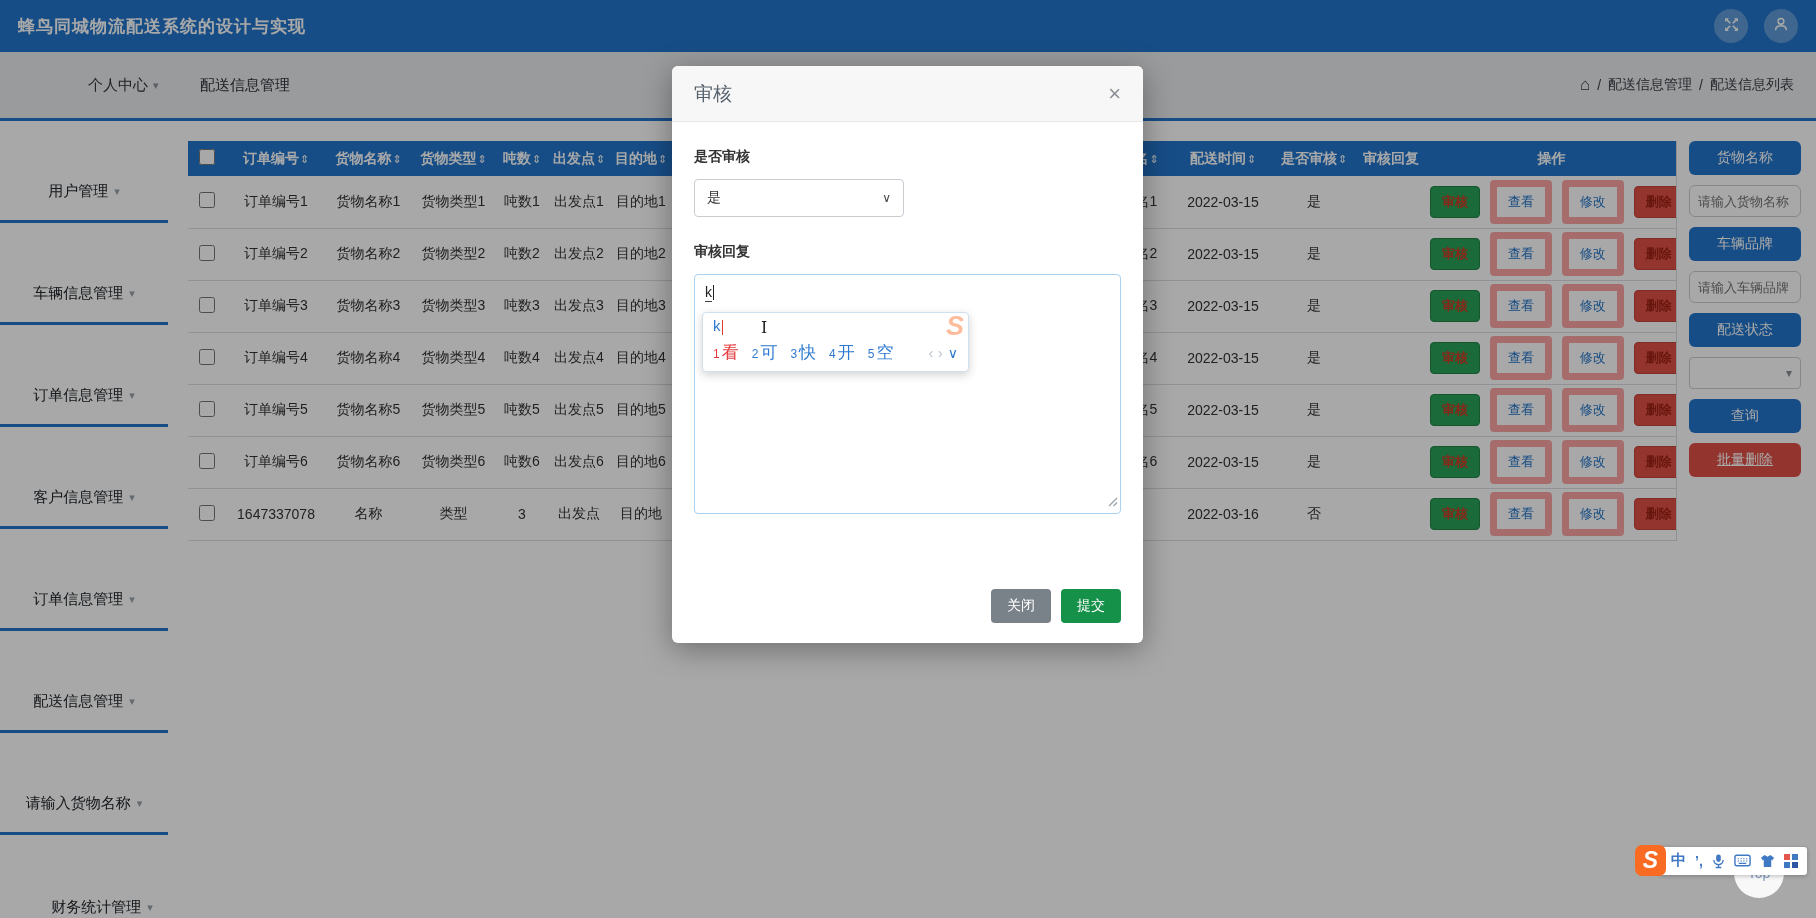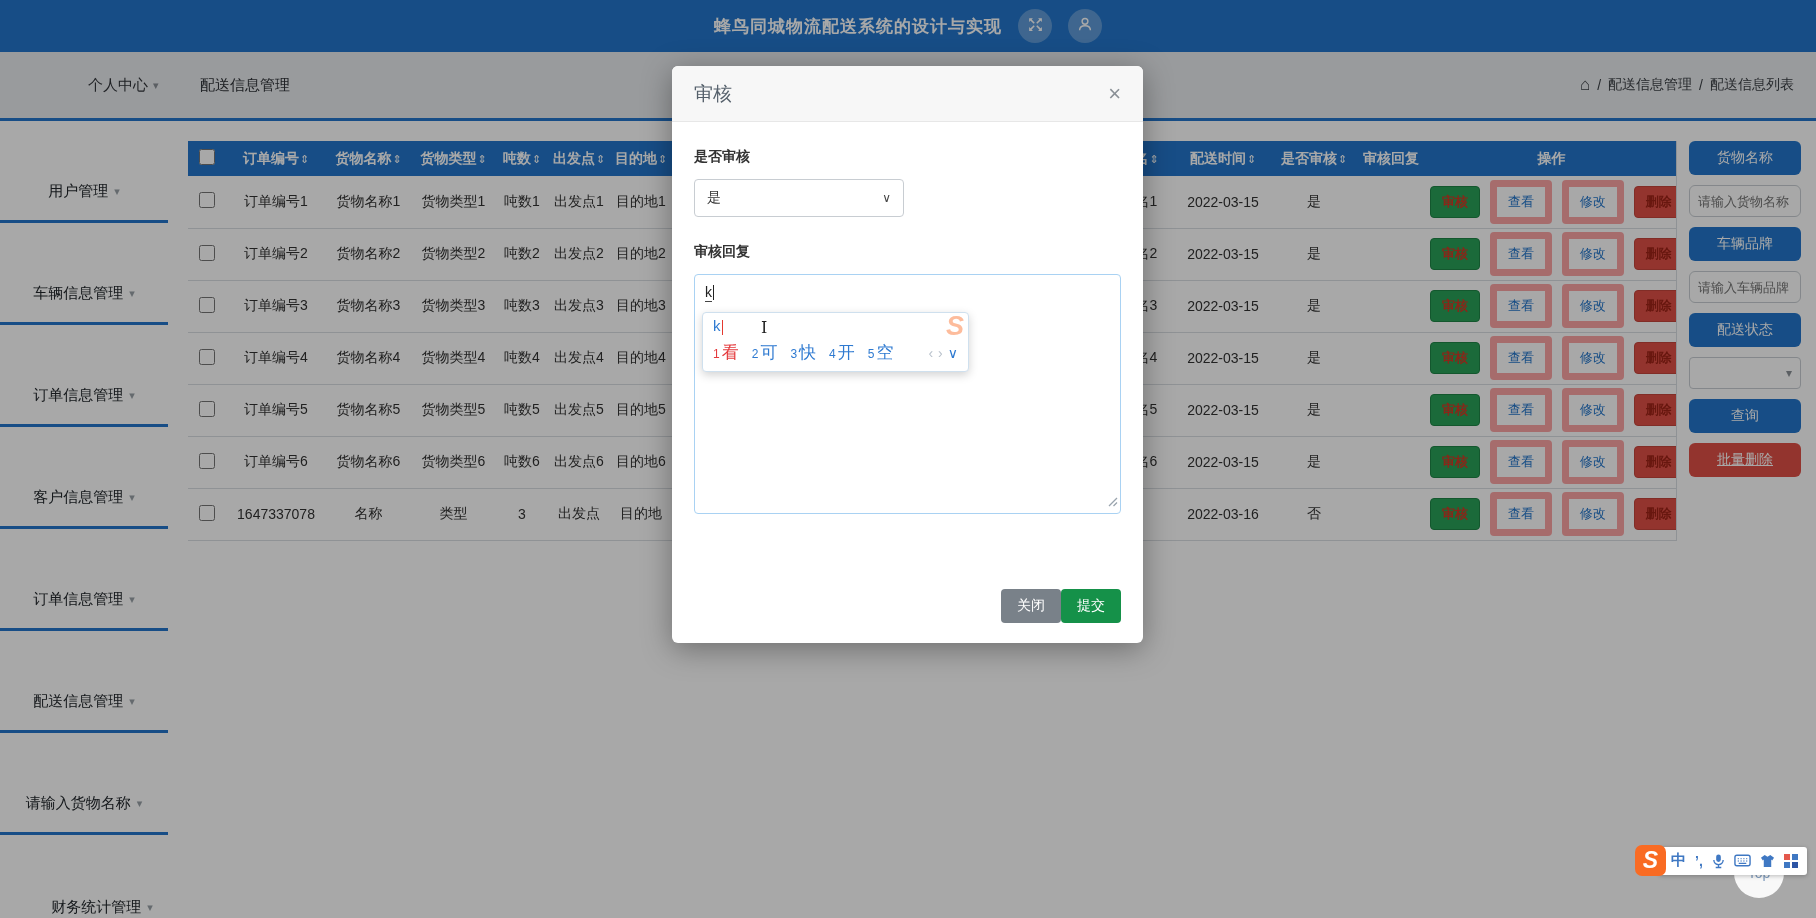--- a/index.html
+++ b/index.html
@@ -2,21 +2,21 @@
 <html><head>
 <meta charset="utf-8">
 <style>
   * { margin:0; padding:0; box-sizing:border-box; }
   html,body { width:1816px; height:918px; overflow:hidden; background:#fff;
     font-family:"Liberation Sans", sans-serif; }
   .screen { position:relative; width:1816px; height:918px; }
 
   
   .navbar { position:absolute; left:0; top:0; width:100%; height:52px; background:#2376cb;
-    display:flex; align-items:center; justify-content:center; padding:0 18px; z-index:1; }
+    display:flex; align-items:center; justify-content:space-between; padding:0 18px; z-index:1; }
   .nav-title { color:#fff; font-size:17px; font-weight:bold; letter-spacing:1px; }
   .nav-icons { display:flex; align-items:center; }
   .nav-circle { width:34px; height:34px; border-radius:50%; background:rgba(255,255,255,.28);
     display:flex; align-items:center; justify-content:center; margin-left:16px; cursor:pointer; }
 
   
   .topbar { position:absolute; left:0; top:52px; width:100%; height:66px; background:#e9ebee; z-index:1; }
   .personal { position:absolute; left:88px; top:0; height:66px; display:flex; align-items:center;
     font-size:15px; color:#2f3338; cursor:pointer; }
   .personal .dd { color:#8a9096; font-size:11px; margin-left:5px; }
@@ -78,21 +78,21 @@
   .form-label { font-size:14px; font-weight:bold; color:#333; margin-bottom:13px; }
   .select { width:210px; height:38px; border:1px solid #c8cdd2; border-radius:4px; display:flex;
     align-items:center; justify-content:space-between; padding:0 12px; font-size:14px; color:#333;
     margin-bottom:26px; cursor:pointer; background:#fff; }
   .sel-caret { color:#444; font-size:12px; }
   .textarea { height:240px; border:1px solid #a9d2f3; border-radius:4px; position:relative;
     padding:8px 10px; background:#fff; cursor:text; }
   .comp { font-size:14px; color:#222; border-bottom:1px solid #444; padding-bottom:1px; }
   .tcaret { display:inline-block; width:1px; height:15px; background:#222; vertical-align:middle; margin-left:1px; }
   .resize-handle { position:absolute; right:2px; bottom:2px; }
-  .modal-footer { position:absolute; right:22px; bottom:20px; display:flex; }
+  .modal-footer { position:absolute; right:22px; bottom:20px; display:flex; gap:10px; }
   .btn-dialog { border:none; border-radius:4px; padding:8px 16px; font-size:14px; color:#fff;
     cursor:pointer; font-family:inherit; }
   .btn-close2 { background:#798189; }
   .btn-submit { background:#159149; }
 
   
   .ime { position:absolute; left:702px; top:312px; width:267px; z-index:30; background:#fff;
     border:1px solid #cfe0ee; border-radius:4px; box-shadow:0 3px 10px rgba(0,0,0,.18);
     padding:4px 10px 7px; }
   .ime-row1 { position:relative; height:21px; font-size:15px; color:#2e7ad1; }

